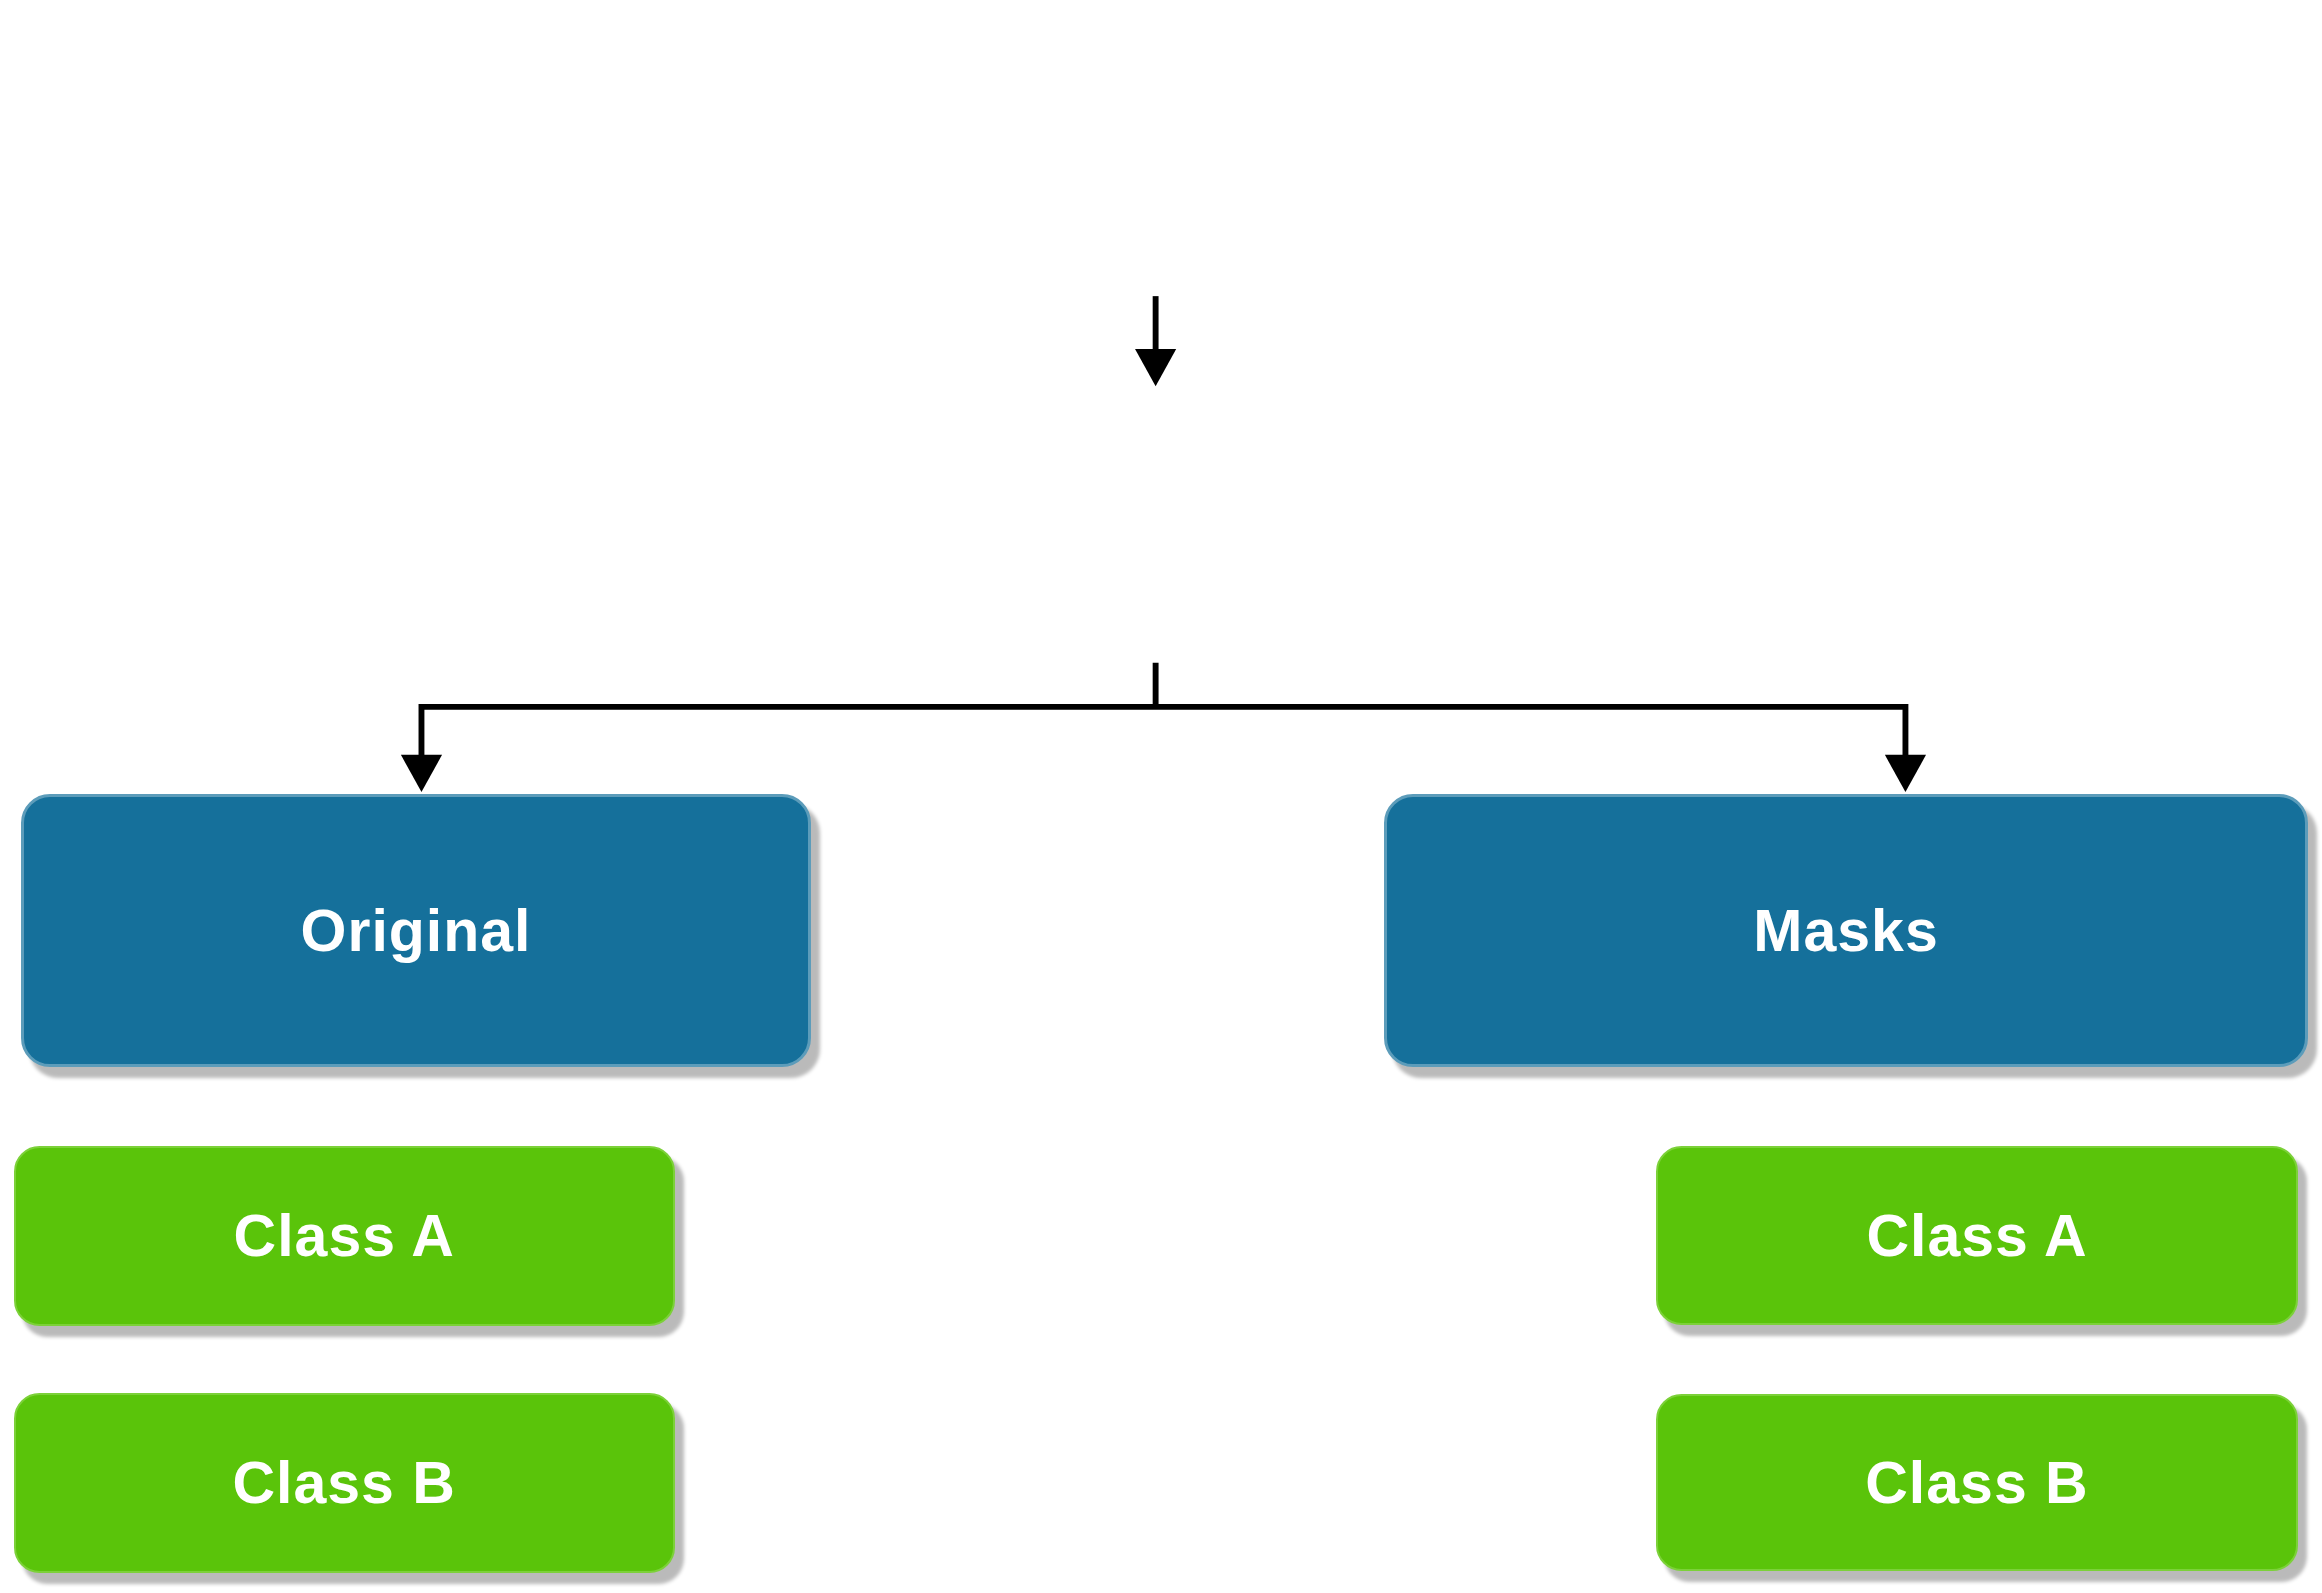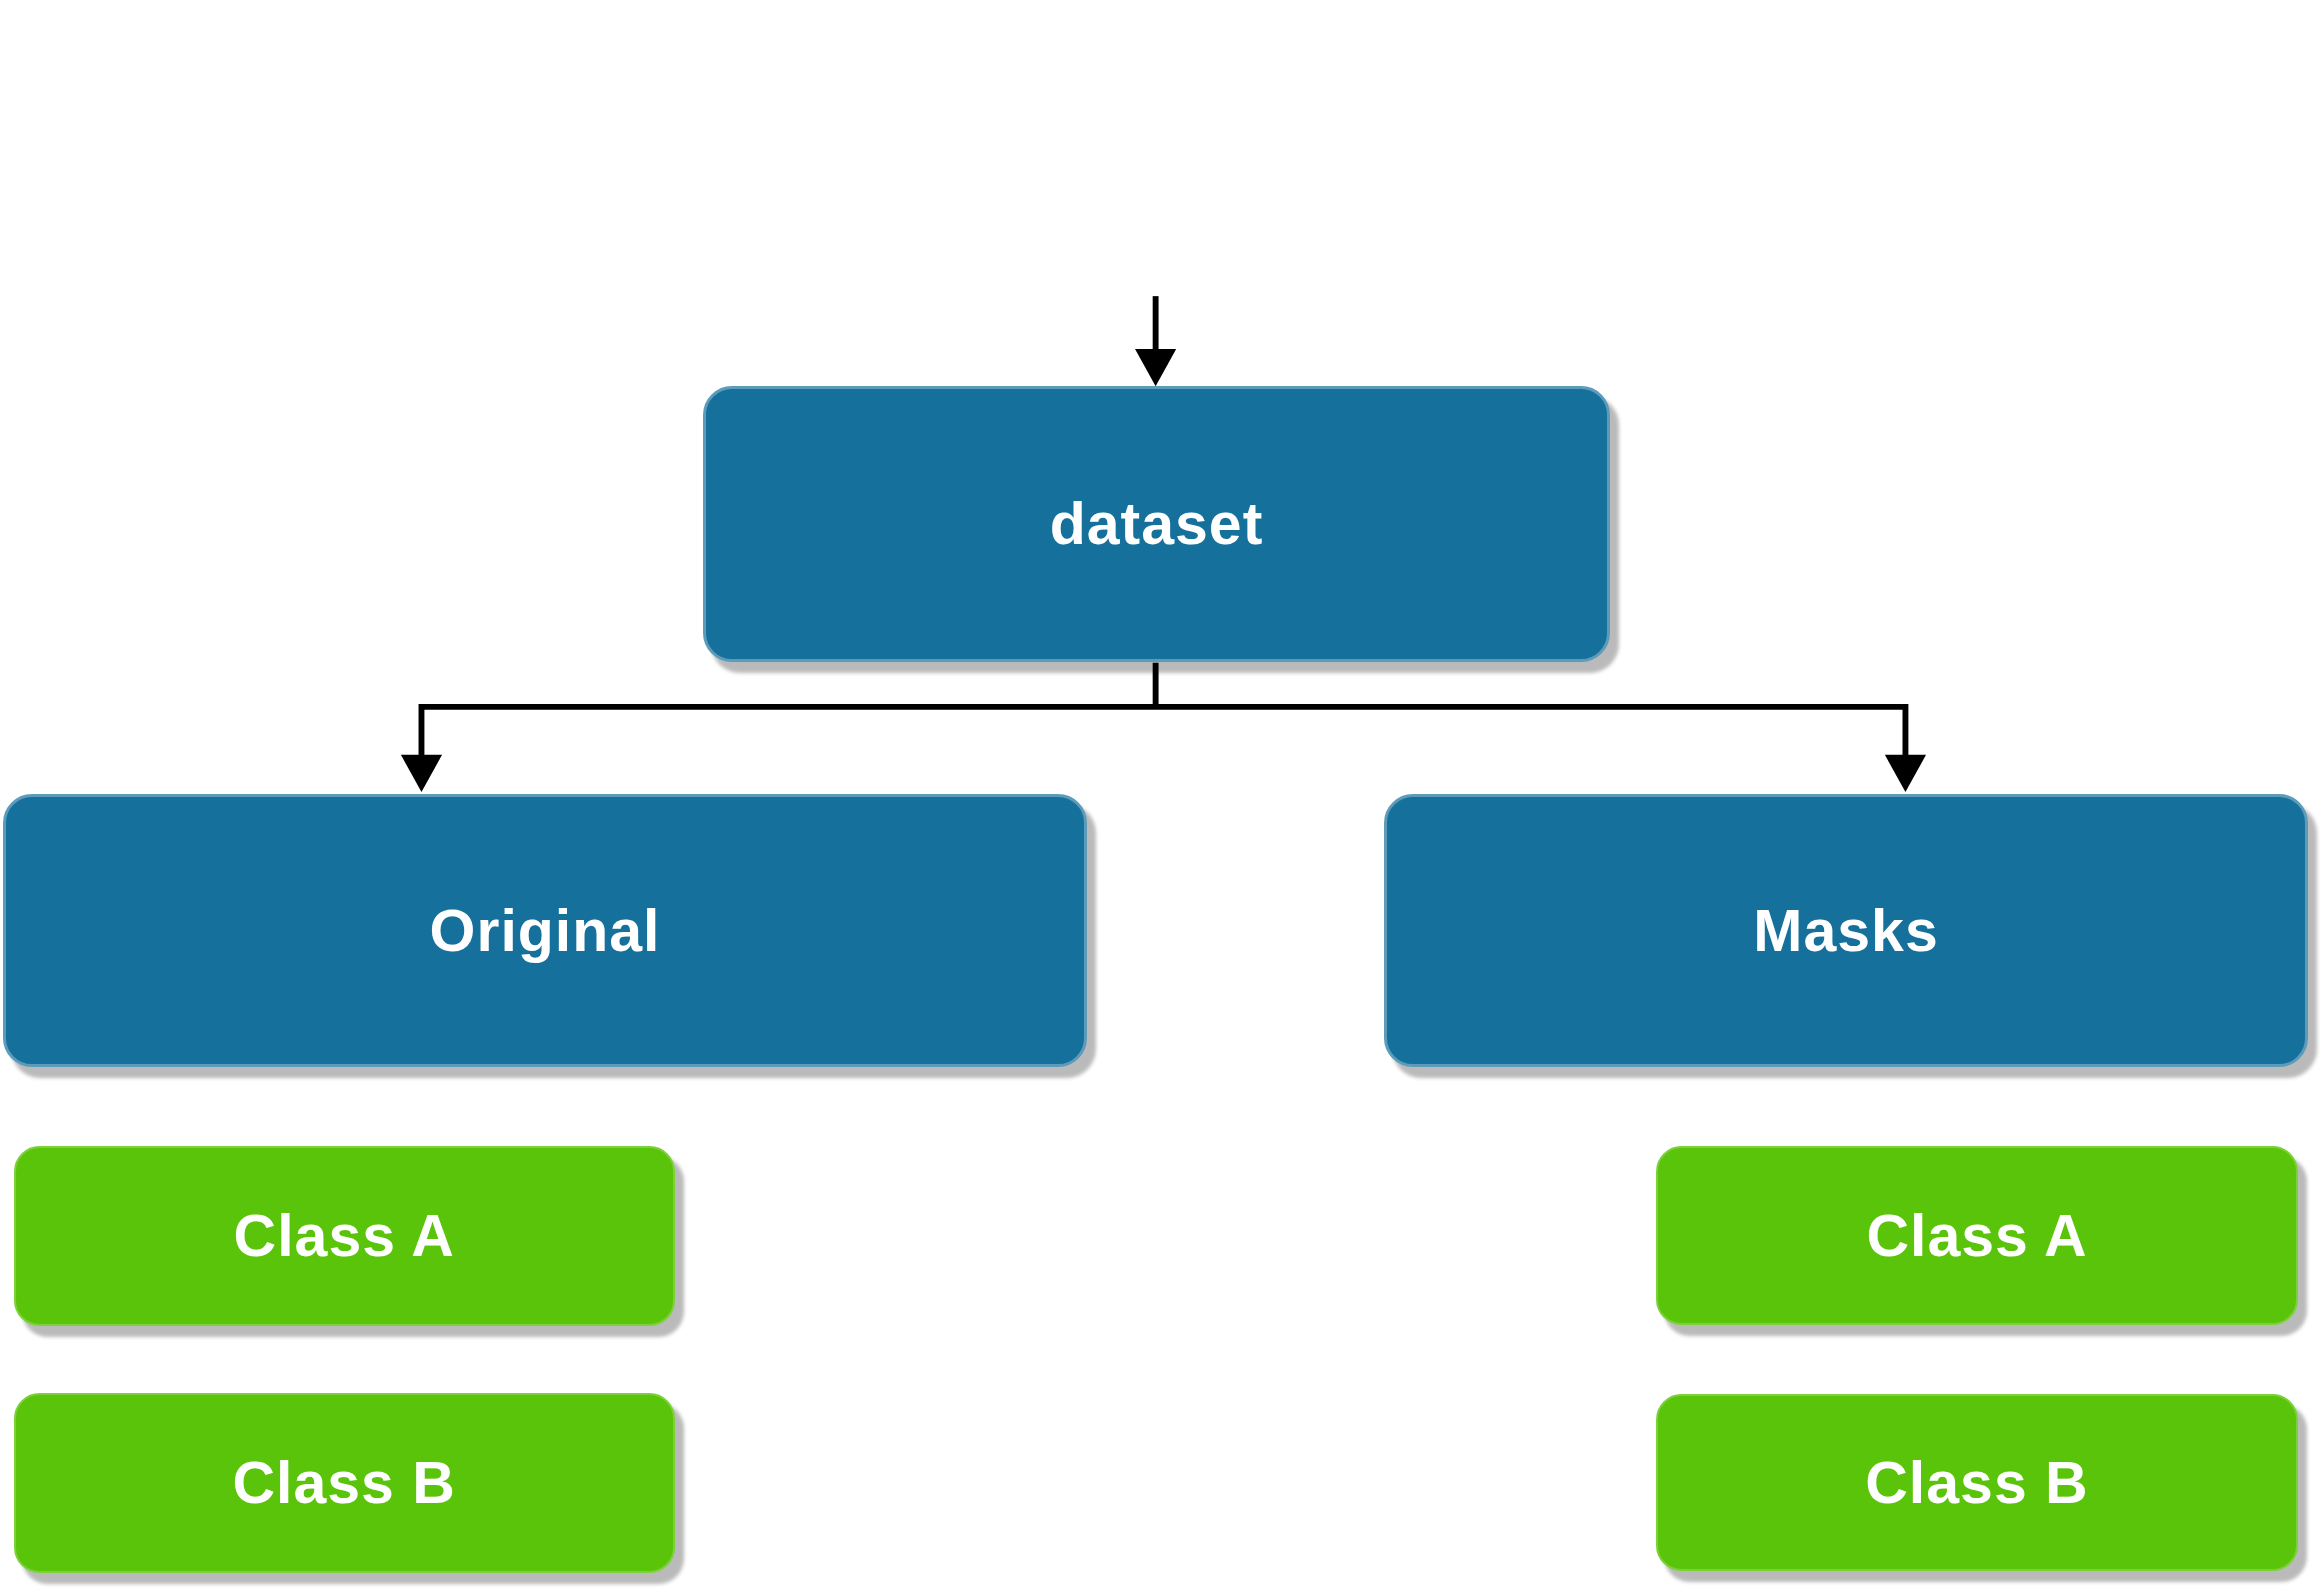--- a/index.html
+++ b/index.html
@@ -43,21 +43,21 @@
   }
   .node-class {
     background: #5ac40a;
     border: 2.9px solid #7cd139;
     border-radius: 25.5px;
     margin-top: 27px;
   }
   
   .pos-home     { left: 703px;  top: 21.6px;   width: 907px; height: 274px; }
   .pos-dataset  { left: 703px;  top: 386px;  width: 907px; height: 276px; }
-  .pos-original { left: 3px;   top: 794px;  width: 1084px; height: 273px; text-align: right; }
+  .pos-original { left: 21px;   top: 794px;  width: 790px; height: 273px; text-align: right; }
   .pos-masks    { left: 1384px; top: 794px;  width: 924px; height: 273px; }
   .pos-orig-a   { left: 13.7px;   top: 1119px; width: 661px; height: 180px; }
   .pos-orig-b   { left: 13.7px;   top: 1366px; width: 661px; height: 180px; }
   .pos-mask-a   { left: 1656px; top: 1119px; width: 642px; height: 179px; }
   .pos-mask-b   { left: 1656px; top: 1367px; width: 642px; height: 177px; }
 </style>
 </head>
 <body>
 
 <div class="canvas">
@@ -66,23 +66,20 @@
 
     <path d="M 1179 302 L 1179 362" stroke="#000000" stroke-width="6" fill="none"></path>
     <polygon points="1158,356 1200,356 1179,394" fill="#000000"></polygon>
 
     <path d="M 1179 676 L 1179 721 M 427 721 L 1947 721 M 430 721 L 430 774 M 1944 721 L 1944 774" stroke="#000000" stroke-width="6" fill="none"></path>
     <polygon points="409,770 451,770 430,808" fill="#000000"></polygon>
     <polygon points="1923,770 1965,770 1944,808" fill="#000000"></polygon>
   </svg>
 
 
-  <div class="node node-folder pos-dataset">
-    <span>dataset</span>
-  </div>
 
   <div class="node node-folder pos-original">
     <span>Original</span>
   </div>
 
   <div class="node node-folder pos-masks">
     <span>Masks</span>
   </div>
 
   <div class="node node-class pos-orig-a">

